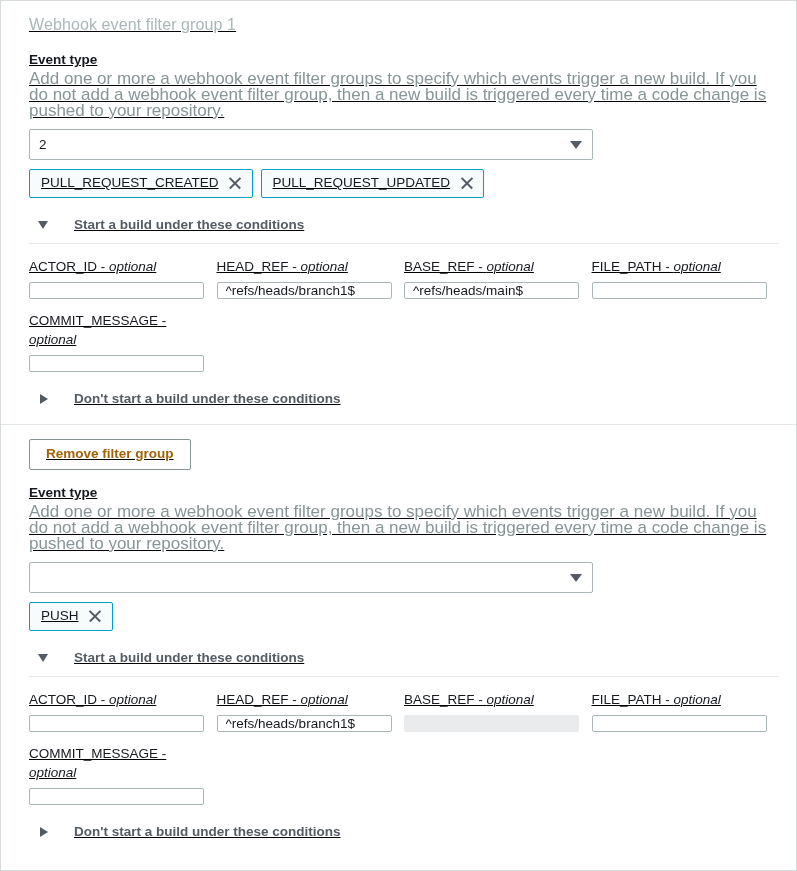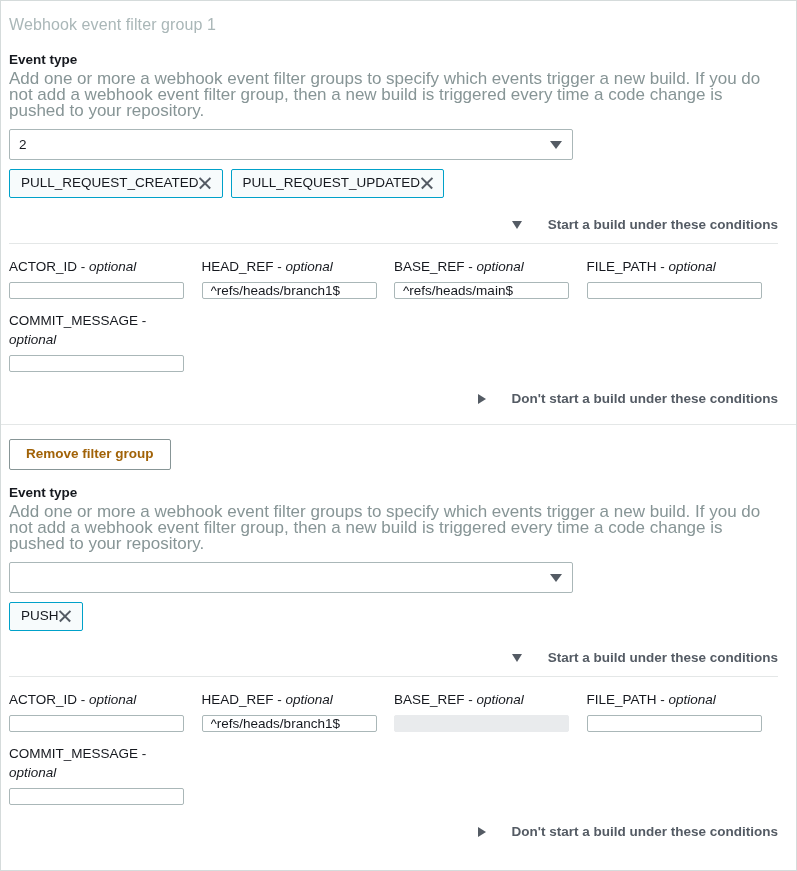--- a/index.html
+++ b/index.html
@@ -16,22 +16,23 @@
     position: relative;
     width: 797px;
     height: 871px;
     box-sizing: border-box;
     background: #ffffff;
     border: 1px solid #d5dbdb;
     overflow: hidden;
   }
 
   .filter-group {
-    padding: 14px 18px 16px 8px;
+    padding: 14px 18px 16px 28px;
     box-sizing: border-box;
+    text-decoration: underline;
   }
   .filter-group + .filter-group {
     border-top: 1px solid #e4e7e7;
   }
 
   .group-head {
     display: flex;
     align-items: flex-start;
     justify-content: space-between;
     min-height: 22px;
@@ -110,20 +111,21 @@
 
   .chips {
     display: flex;
     flex-wrap: wrap;
     gap: 8px;
     margin-top: 9px;
   }
   .chip {
     display: inline-flex;
     align-items: center;
+    gap: 10px;
     border: 1px solid #00a1c9;
     border-radius: 2px;
     background: #f7fbfc;
     padding: 4px 10px 5px 11px;
     font-size: 13.5px;
     color: #16191f;
     line-height: 18px;
     cursor: default;
   }
   .chip-x {
@@ -147,21 +149,20 @@
   .chip-x::before { transform: translate(-50%,-50%) rotate(45deg); }
   .chip-x::after  { transform: translate(-50%,-50%) rotate(-45deg); }
 
   .disclosure {
     display: flex;
     align-items: center;
     gap: 26px;
     margin-top: 18px;
     cursor: pointer;
     user-select: none;
-    justify-content: flex-end;
   }
   .disclosure-label {
     font-size: 13.5px;
     font-weight: bold;
     color: #545b64;
     line-height: 18px;
   }
   .tri-down {
     width: 0; height: 0;
     border-left: 5.5px solid transparent;

